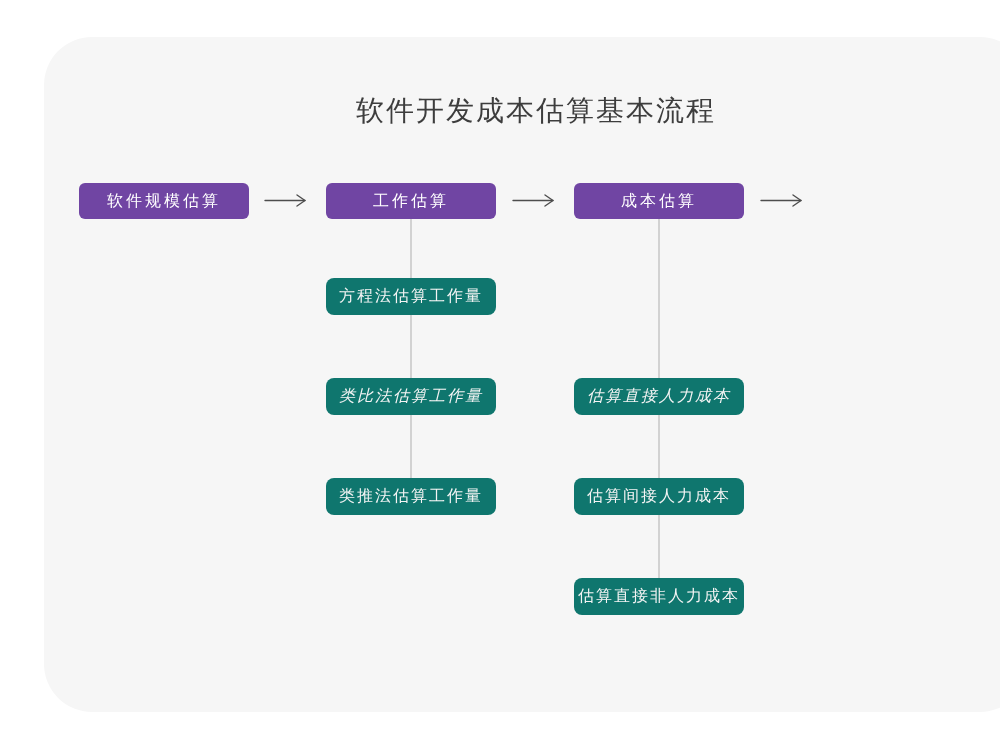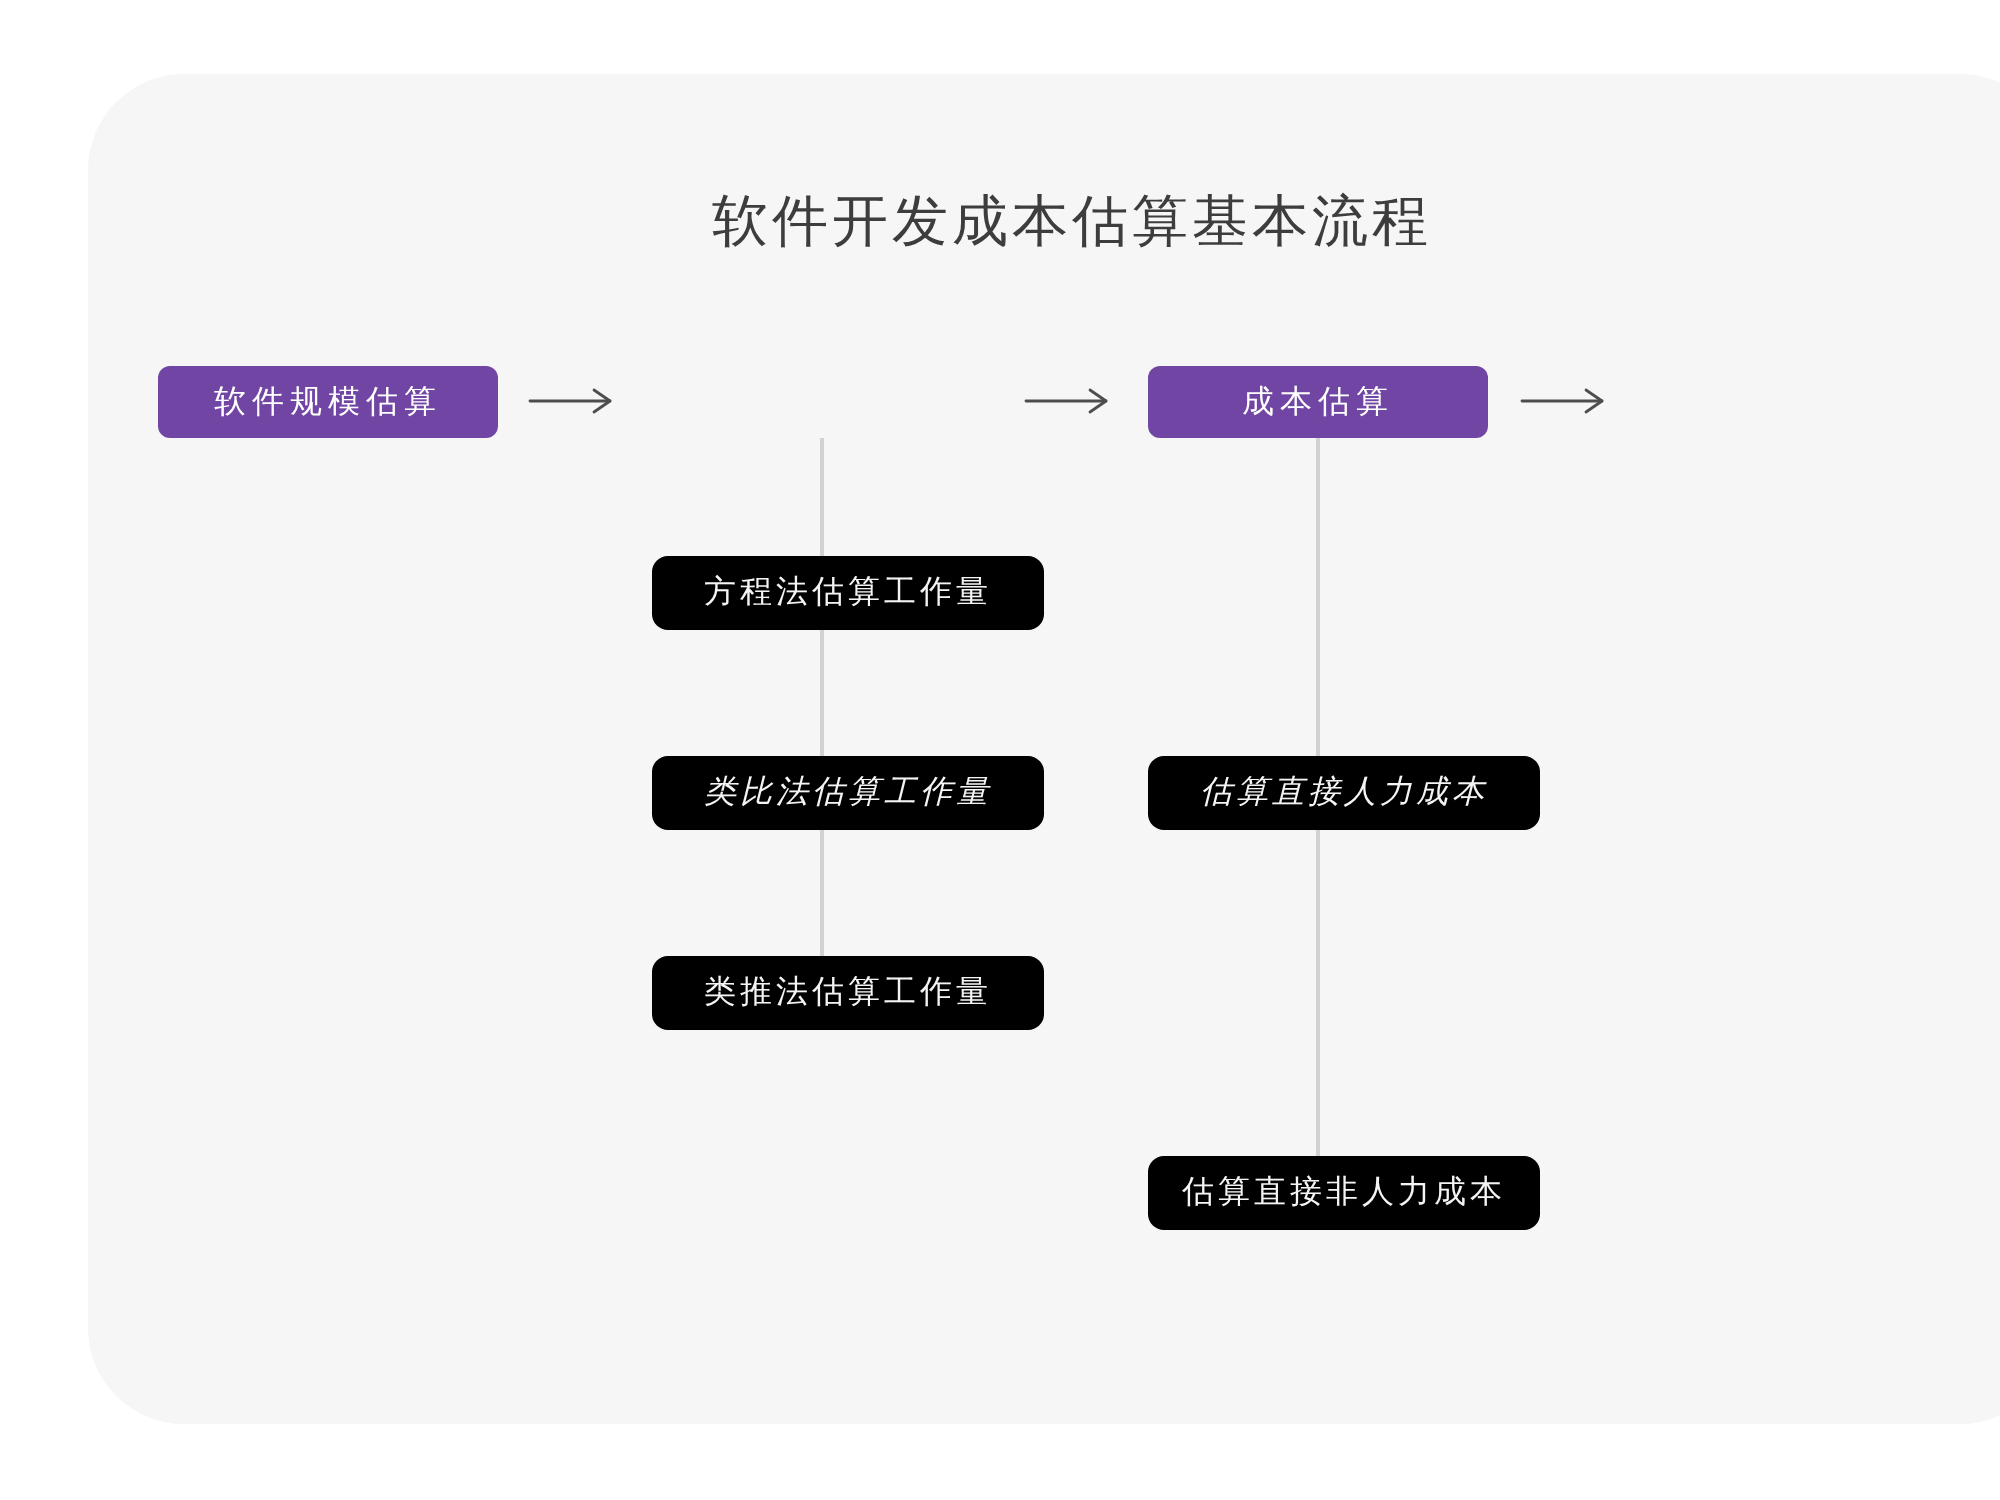--- a/index.html
+++ b/index.html
@@ -72,23 +72,23 @@
   .vline {
     position: absolute;
     width: 2px;
     background: #D2D2D2;
   }
   .vline-work { left: 366px; top: 182px; height: 277px; }
   .vline-cost { left: 614px; top: 182px; height: 377px; }
   
   .gbox {
     position: absolute;
-    width: 196px;
+    width: 170px;
     height: 37px;
-    background: #000000;
+    background: #0f766e;
     border-radius: 8px;
     color: #F4F4F4;
     font-size: 16px;
     letter-spacing: 2px;
     display: flex;
     align-items: center;
     justify-content: center;
     box-sizing: border-box;
   }
   .c2 { left: 282px; }
@@ -103,20 +103,21 @@
 
 <div class="page">
   <div class="card">
 
     <h1 class="title">软件开发成本估算基本流程</h1>
 
     <div class="vline vline-work"></div>
     <div class="vline vline-cost"></div>
 
     <div class="pbox p1">软件规模估算</div>
+    <div class="pbox p2">工作估算</div>
     <div class="pbox p3">成本估算</div>
 
     <div class="arrow a1">
       <svg viewBox="0 0 44 15" xmlns="http://www.w3.org/2000/svg">
         <line x1="1" y1="7.5" x2="41" y2="7.5" stroke="#4D4D4D" stroke-width="1.4" stroke-linecap="round"></line>
         <polyline points="33,2 41,7.5 33,13" fill="none" stroke="#4D4D4D" stroke-width="1.4" stroke-linecap="round" stroke-linejoin="round"></polyline>
       </svg>
     </div>
     <div class="arrow a2">
       <svg viewBox="0 0 44 15" xmlns="http://www.w3.org/2000/svg">
@@ -129,16 +130,17 @@
         <line x1="1" y1="7.5" x2="41" y2="7.5" stroke="#4D4D4D" stroke-width="1.4" stroke-linecap="round"></line>
         <polyline points="33,2 41,7.5 33,13" fill="none" stroke="#4D4D4D" stroke-width="1.4" stroke-linecap="round" stroke-linejoin="round"></polyline>
       </svg>
     </div>
 
     <div class="gbox c2 r1">方程法估算工作量</div>
     <div class="gbox c2 r2">类比法估算工作量</div>
     <div class="gbox c2 r3">类推法估算工作量</div>
 
     <div class="gbox c3 r2">估算直接人力成本</div>
+    <div class="gbox c3 r3">估算间接人力成本</div>
     <div class="gbox c3 r4">估算直接非人力成本</div>
 
   </div>
 </div>
 
 </body></html>

